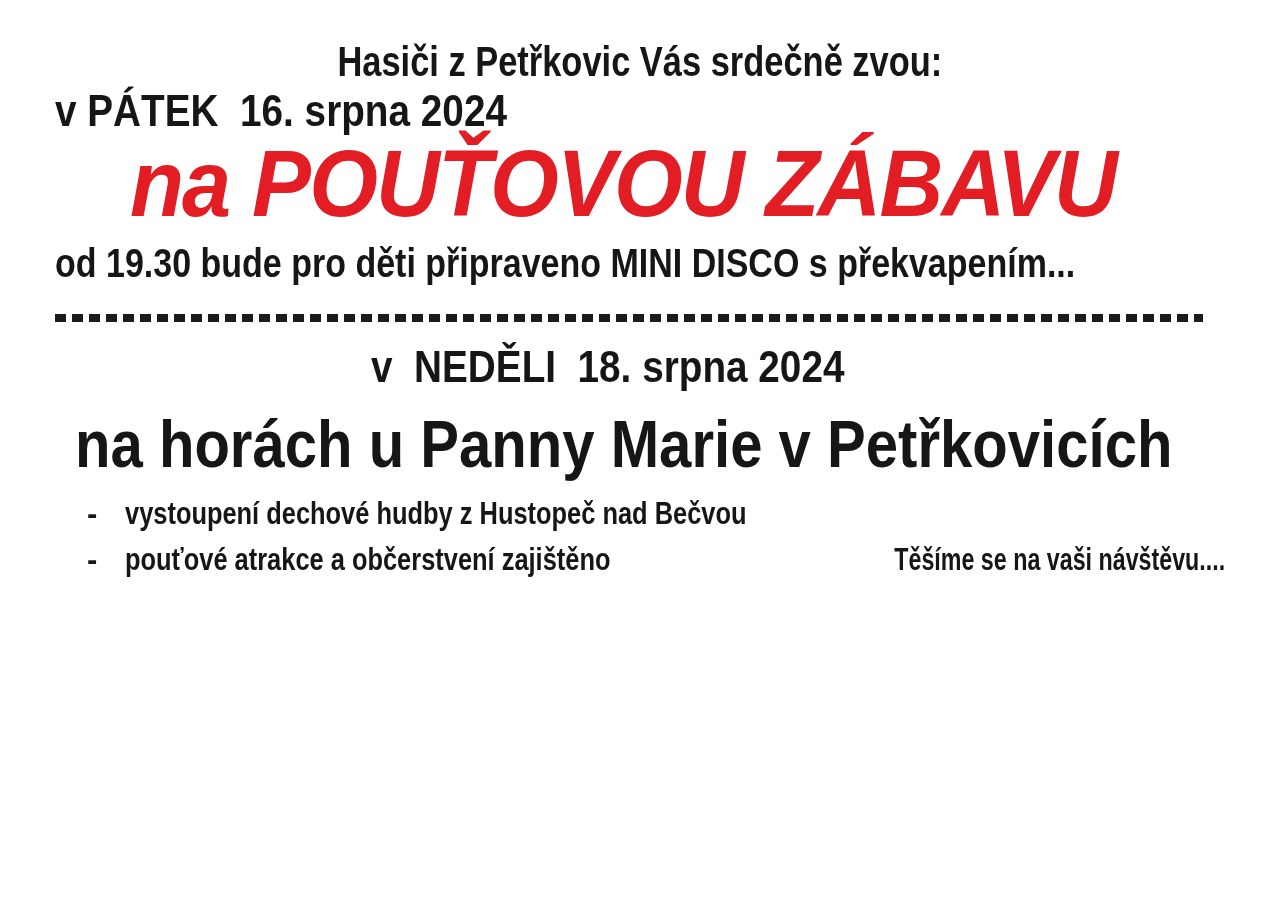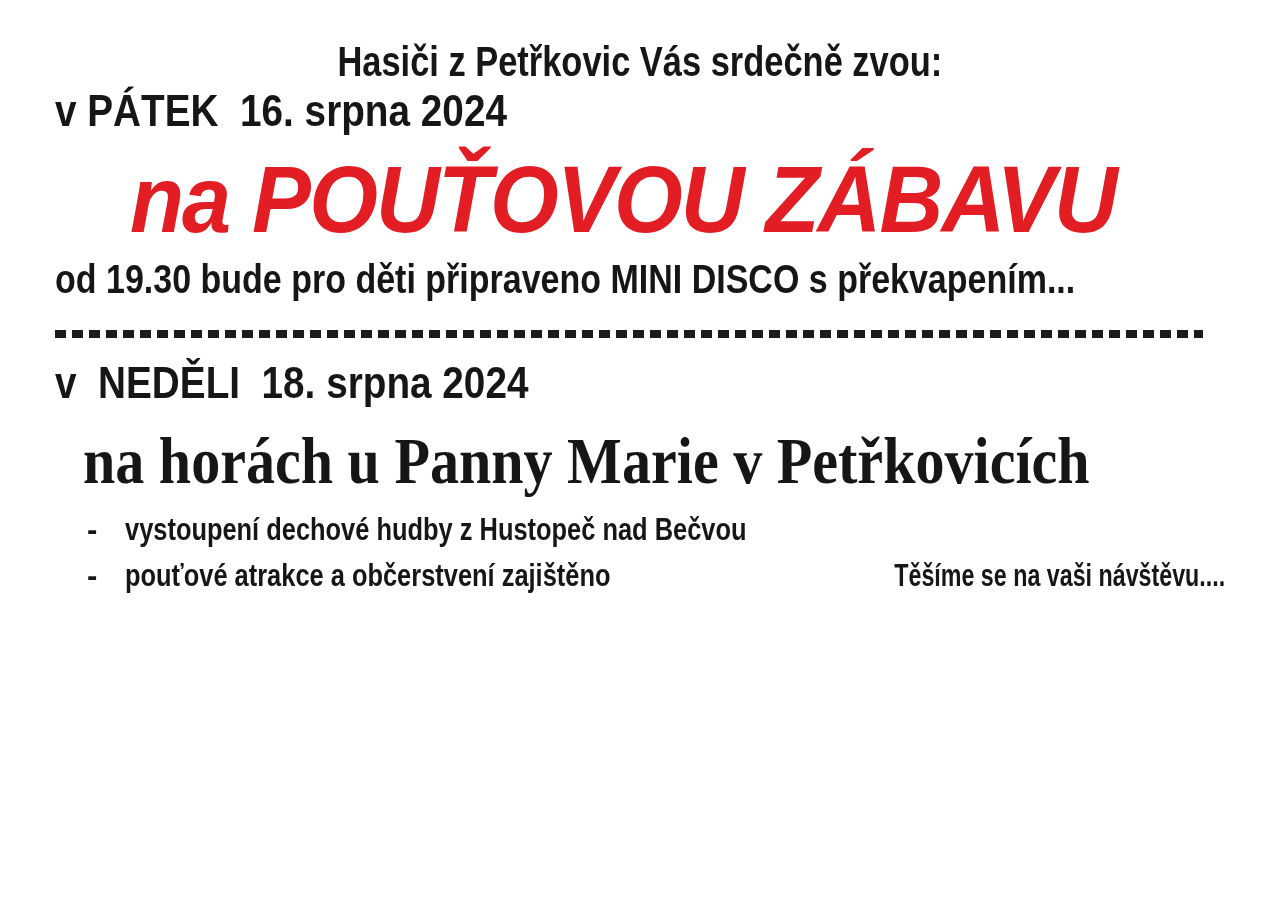--- a/index.html
+++ b/index.html
@@ -49,28 +49,28 @@
     transform-origin: 0 50%;
   }
 
   .t-location { font-size: 66px; font-weight: 700; }
   .t-mass     { font-size: 44px; font-weight: 700; }
   .t-bullet   { font-size: 31px; font-weight: 700; }
   .t-closing  { font-size: 31px; font-weight: 700; transform-origin: 100% 50%; }
 
   .m-header   { margin-top: 4px; }
   .m-date1    { margin-top: 4px; }
-  .m-title1   { margin-top: 16px; margin-left: 75px; }
+  .m-title1   { margin-top: 0; margin-left: 75px; }
   .m-venue    { margin-top: 24px; }
   .m-kids     { margin-top: 8px; }
   .m-bandrow  { margin-top: 8px; }
   .m-divider  { margin-top: 30px; }
-  .m-date2    { margin-top: 22px; }
+  .m-date2    { margin-top: 22px; text-align: center; }
   .m-title2   { margin-top: 14px; margin-left: 195px; }
-  .m-location { margin-top: 20px; margin-left: 28px; font-family: Liberation Serif, serif; }
+  .m-location { margin-top: 20px; margin-left: 20px; }
   .m-mass     { margin-top: 12px; }
   .m-bullet1  { margin-top: 16px; }
   .m-bullet2  { margin-top: 10px; }
 
   .divider {
     height: 8px;
     width: 1148px;
     background: repeating-linear-gradient(90deg, #1b1b1b 0px, #1b1b1b 11px, transparent 11px, transparent 17px);
   }
 

